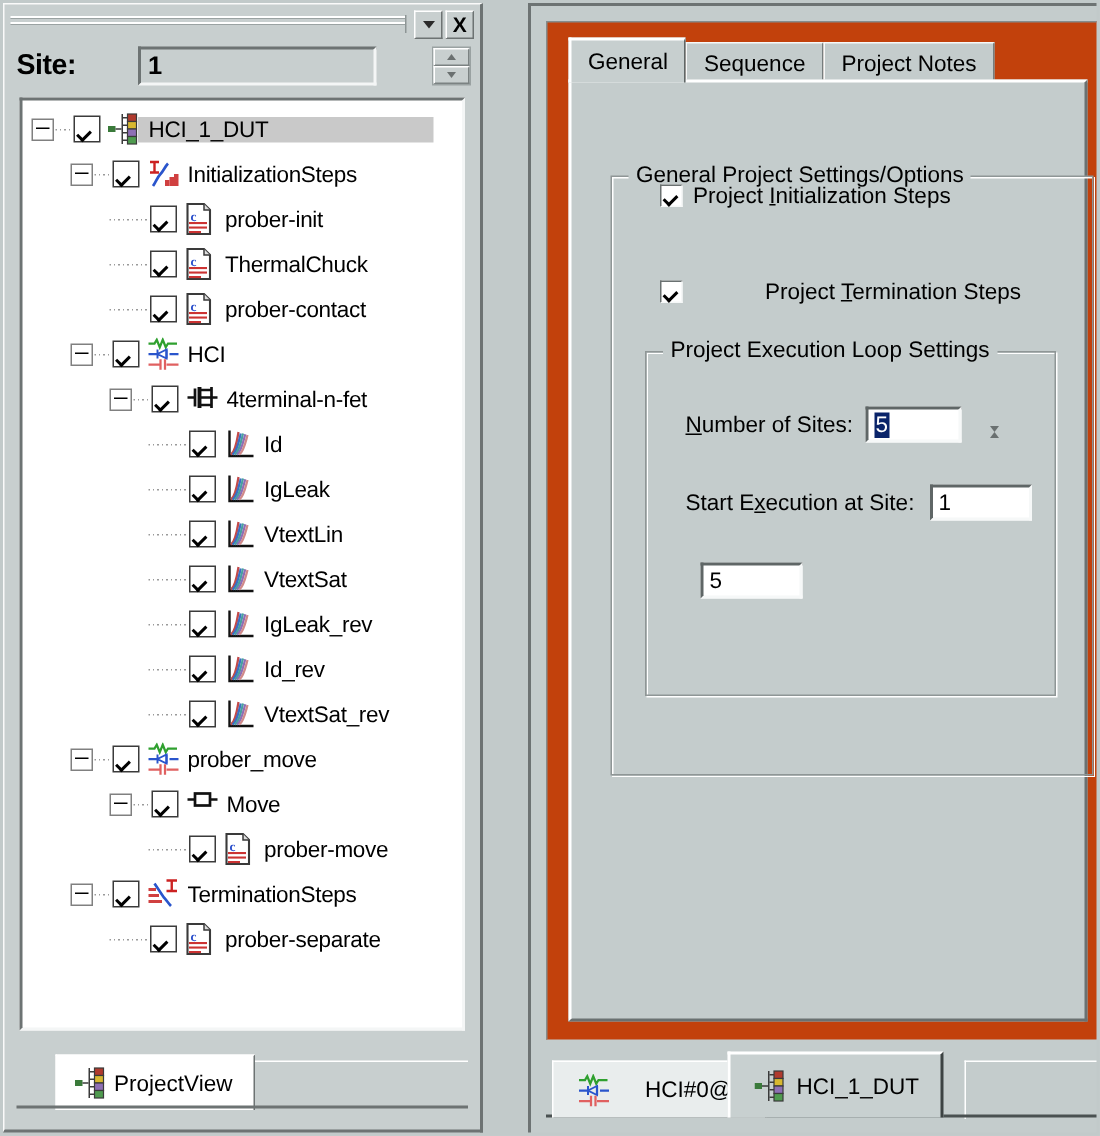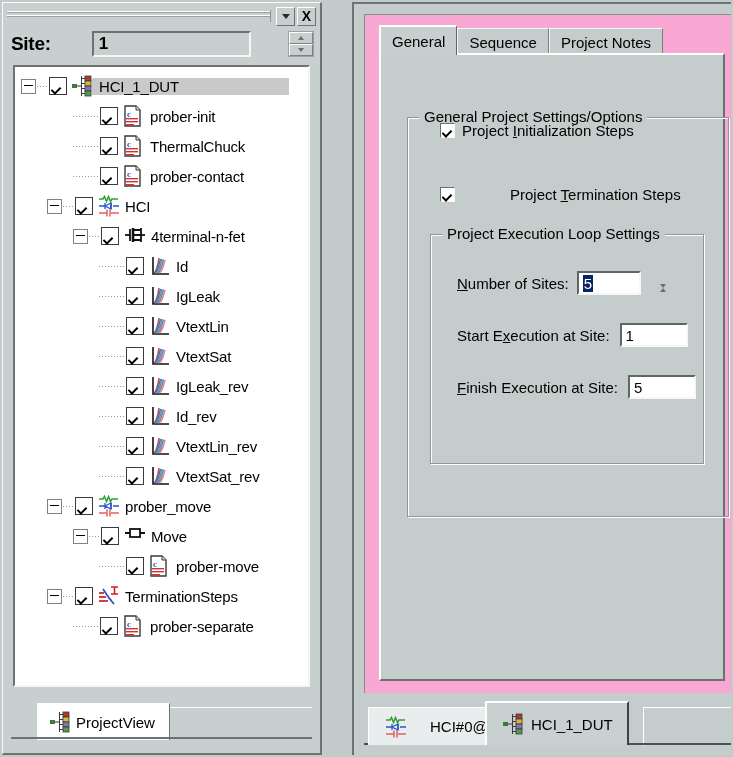--- a/index.html
+++ b/index.html
@@ -158,21 +158,21 @@
   
   .right-win{
     position:absolute;left:352px;top:2px;width:379px;height:753px;
     background:#c4cccc;
     border-left:2px solid #6d7373;
     border-top:2px solid #6d7373;
     box-sizing:border-box;
   }
   .right-inner{
     position:absolute;left:10px;top:10px;right:0px;bottom:62px;
-    background:#f9a8d4;
+    background:#c2410c;
     border-left:1px solid #858c8c;
     border-top:1px solid #858c8c;
     box-sizing:border-box;
   }
   .tabstrip{
     position:absolute;left:14px;top:10px;right:0;height:30px;
     display:flex;align-items:flex-end;
   }
   .tab{
     height:27px;padding:0 11px;
@@ -306,20 +306,35 @@
         <rect x="10" y="13" width="3" height="1" fill="#3a3a3a"></rect>
         <rect x="10" y="18" width="3" height="1" fill="#3a3a3a"></rect>
         <rect x="13" y="1" width="6" height="5" fill="#b03a2e" stroke="#3a3a3a" stroke-width="0.8"></rect>
         <rect x="13" y="6" width="6" height="5" fill="#d8b830" stroke="#3a3a3a" stroke-width="0.8"></rect>
         <rect x="13" y="11" width="6" height="5" fill="#8e6fb5" stroke="#3a3a3a" stroke-width="0.8"></rect>
         <rect x="13" y="16" width="6" height="5" fill="#4f9b4f" stroke="#3a3a3a" stroke-width="0.8"></rect>
       </svg>
             </span>
             <span class="lbl">HCI_1_DUT</span>
           </div>
+          <div class="trow" style="padding-left: 26px;">
+            <span class="expander"></span>
+            <span class="dots"></span>
+            <span class="cbox"></span>
+            <span class="ico">
+              <svg width="22" height="22" viewBox="0 0 22 22">
+        <path d="M2 3 h6 M5 3 v7 M2 10 h6" stroke="#cc2222" stroke-width="1.6" fill="none"></path>
+        <path d="M4 19 C6 16, 7 13, 9 11 C11 9, 12 6, 14 4" stroke="#2a55cc" stroke-width="1.8" fill="none"></path>
+        <rect x="12" y="15" width="3" height="4" fill="#d04040"></rect>
+        <rect x="15" y="13" width="3" height="6" fill="#d04040"></rect>
+        <rect x="18" y="11" width="3" height="8" fill="#d04040"></rect>
+      </svg>
+            </span>
+            <span class="lbl">InitializationSteps</span>
+          </div>
           <div class="trow" style="padding-left: 52px;">
             <span class="elbow" style="flex-basis: 26px; width: 26px;"></span>
             <span class="cbox"></span>
             <span class="ico">
               <svg width="20" height="22" viewBox="0 0 20 22">
         <path d="M2 1 h11 l4 4 v16 h-15 z" fill="#ffffff" stroke="#3a3a3a" stroke-width="1.4"></path>
         <path d="M13 1 v4 h4" fill="#dddddd" stroke="#3a3a3a" stroke-width="1"></path>
         <text x="4" y="12" font-family="Liberation Serif, serif" font-size="9" font-weight="bold" fill="#2a4fcc">c</text>
         <rect x="3" y="13" width="12" height="1.4" fill="#cc3333"></rect>
         <rect x="3" y="16" width="12" height="1.4" fill="#cc3333"></rect>
@@ -472,35 +487,20 @@
               <svg width="22" height="22" viewBox="0 0 22 22">
         <path d="M4 2 v17 h16" stroke="#111" stroke-width="1.6" fill="none"></path>
         <path d="M5 18 C8 16, 9 9, 10 3" stroke="#c24a4a" stroke-width="1.5" fill="none"></path>
         <path d="M6 18 C9 16, 10 10, 11.5 4" stroke="#3a6fc4" stroke-width="1.5" fill="none"></path>
         <path d="M7.5 18 C10.5 16, 11.5 10, 13 4" stroke="#48a0a0" stroke-width="1.5" fill="none"></path>
         <path d="M9 18 C12 16, 13 10, 14.5 4.5" stroke="#8e6fb5" stroke-width="1.5" fill="none"></path>
         <path d="M10.5 18 C13.5 16, 14.5 10.5, 16 5" stroke="#d08a8a" stroke-width="1.5" fill="none"></path>
       </svg>
             </span>
             <span class="lbl">Id_rev</span>
-          </div>
-          <div class="trow" style="padding-left: 78px;">
-            <span class="elbow" style="flex-basis: 26px; width: 26px;"></span>
-            <span class="cbox"></span>
-            <span class="ico">
-              <svg width="22" height="22" viewBox="0 0 22 22">
-        <path d="M4 2 v17 h16" stroke="#111" stroke-width="1.6" fill="none"></path>
-        <path d="M5 18 C8 16, 9 9, 10 3" stroke="#c24a4a" stroke-width="1.5" fill="none"></path>
-        <path d="M6 18 C9 16, 10 10, 11.5 4" stroke="#3a6fc4" stroke-width="1.5" fill="none"></path>
-        <path d="M7.5 18 C10.5 16, 11.5 10, 13 4" stroke="#48a0a0" stroke-width="1.5" fill="none"></path>
-        <path d="M9 18 C12 16, 13 10, 14.5 4.5" stroke="#8e6fb5" stroke-width="1.5" fill="none"></path>
-        <path d="M10.5 18 C13.5 16, 14.5 10.5, 16 5" stroke="#d08a8a" stroke-width="1.5" fill="none"></path>
-      </svg>
-            </span>
-            <span class="lbl">VtextLin_rev</span>
           </div>
           <div class="trow" style="padding-left: 78px;">
             <span class="elbow" style="flex-basis: 26px; width: 26px;"></span>
             <span class="cbox"></span>
             <span class="ico">
               <svg width="22" height="22" viewBox="0 0 22 22">
         <path d="M4 2 v17 h16" stroke="#111" stroke-width="1.6" fill="none"></path>
         <path d="M5 18 C8 16, 9 9, 10 3" stroke="#c24a4a" stroke-width="1.5" fill="none"></path>
         <path d="M6 18 C9 16, 10 10, 11.5 4" stroke="#3a6fc4" stroke-width="1.5" fill="none"></path>
         <path d="M7.5 18 C10.5 16, 11.5 10, 13 4" stroke="#48a0a0" stroke-width="1.5" fill="none"></path>
@@ -653,21 +653,20 @@
                 <span><span class="sp-dn"></span></span>
               </span>
             </div>
 
             <div class="fieldrow" style="left:26px;top:88px;">
               <span class="flab">Start E<u>x</u>ecution at Site:</span>
               <span class="txtfield" style="width:68px;margin-left:10px;">1</span>
             </div>
 
             <div class="fieldrow" style="left:26px;top:140px;">
-              <span class="flab"><u>F</u>inish Execution at Site:</span>
               <span class="txtfield" style="width:68px;margin-left:10px;">5</span>
             </div>
           </div>
         </div>
       </div>
     </div>
 
     <div class="doc-tabs" id="doc-tabs">
       <div class="dtab-rest"></div>
       <div class="dtab-base"></div>

